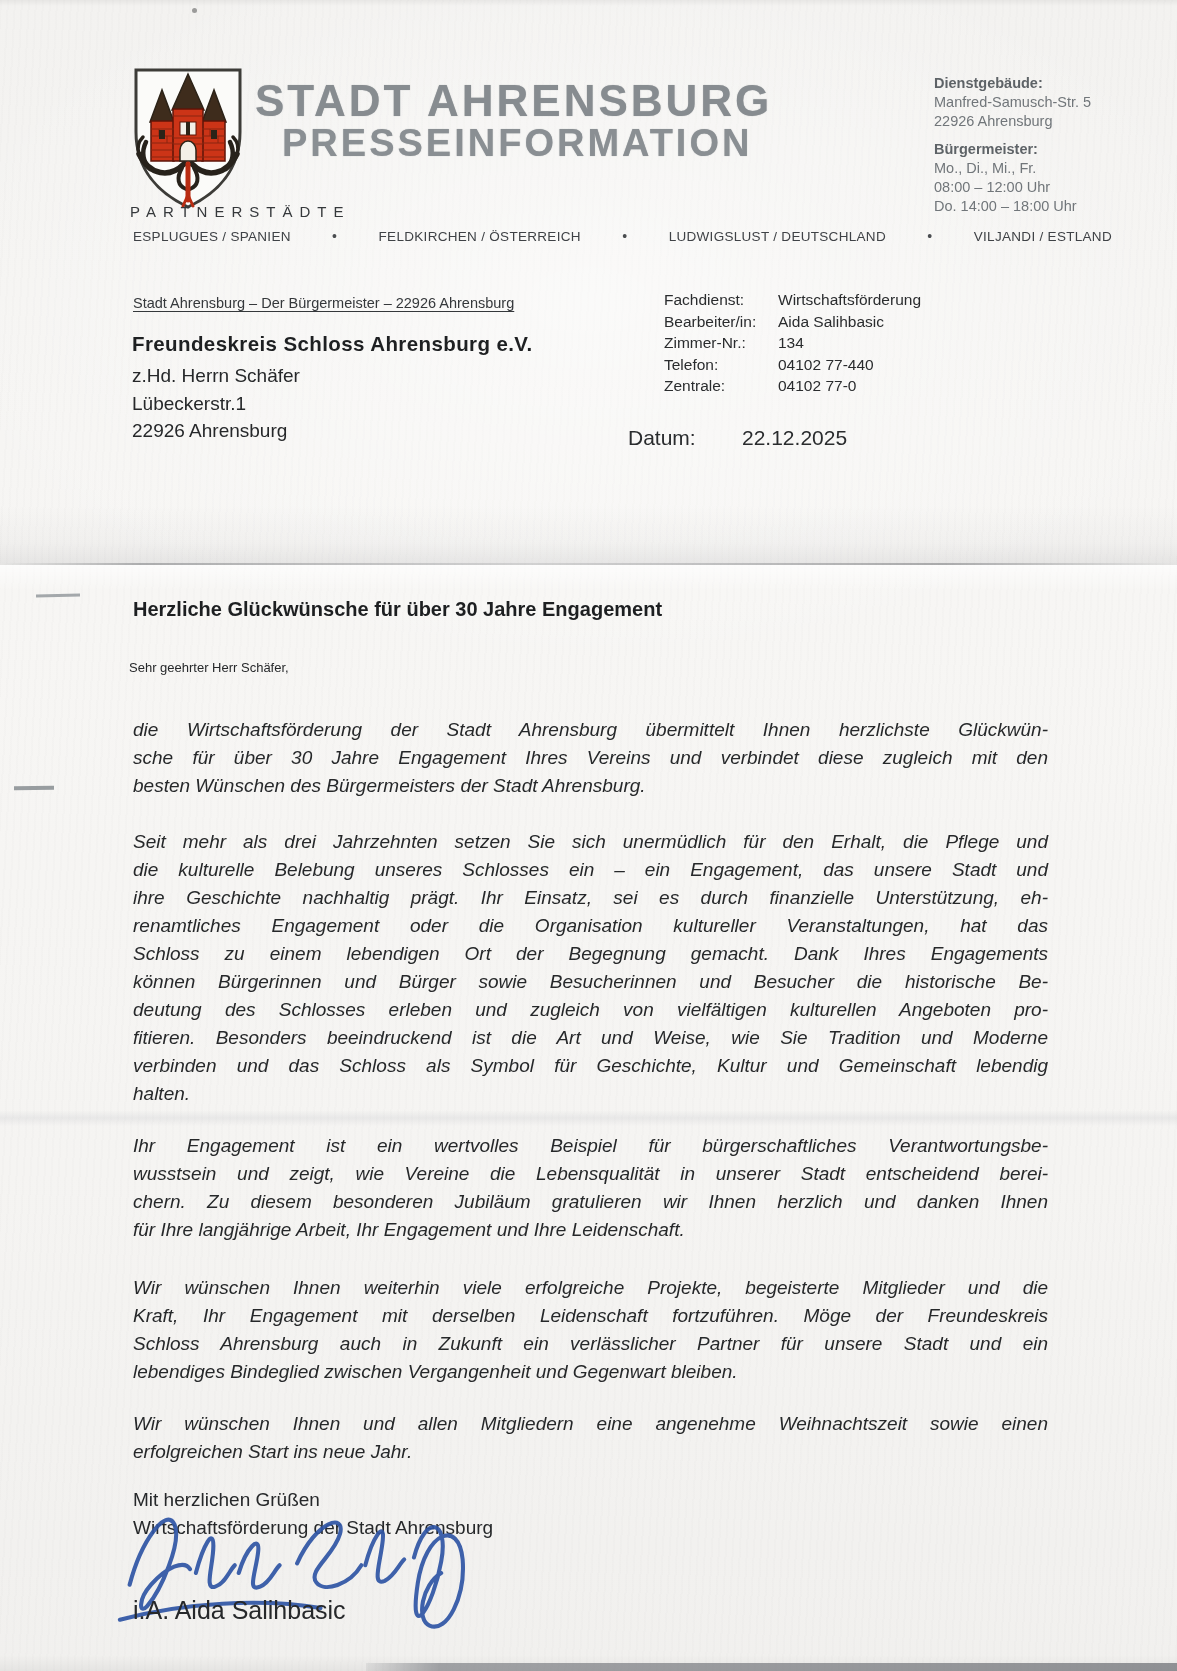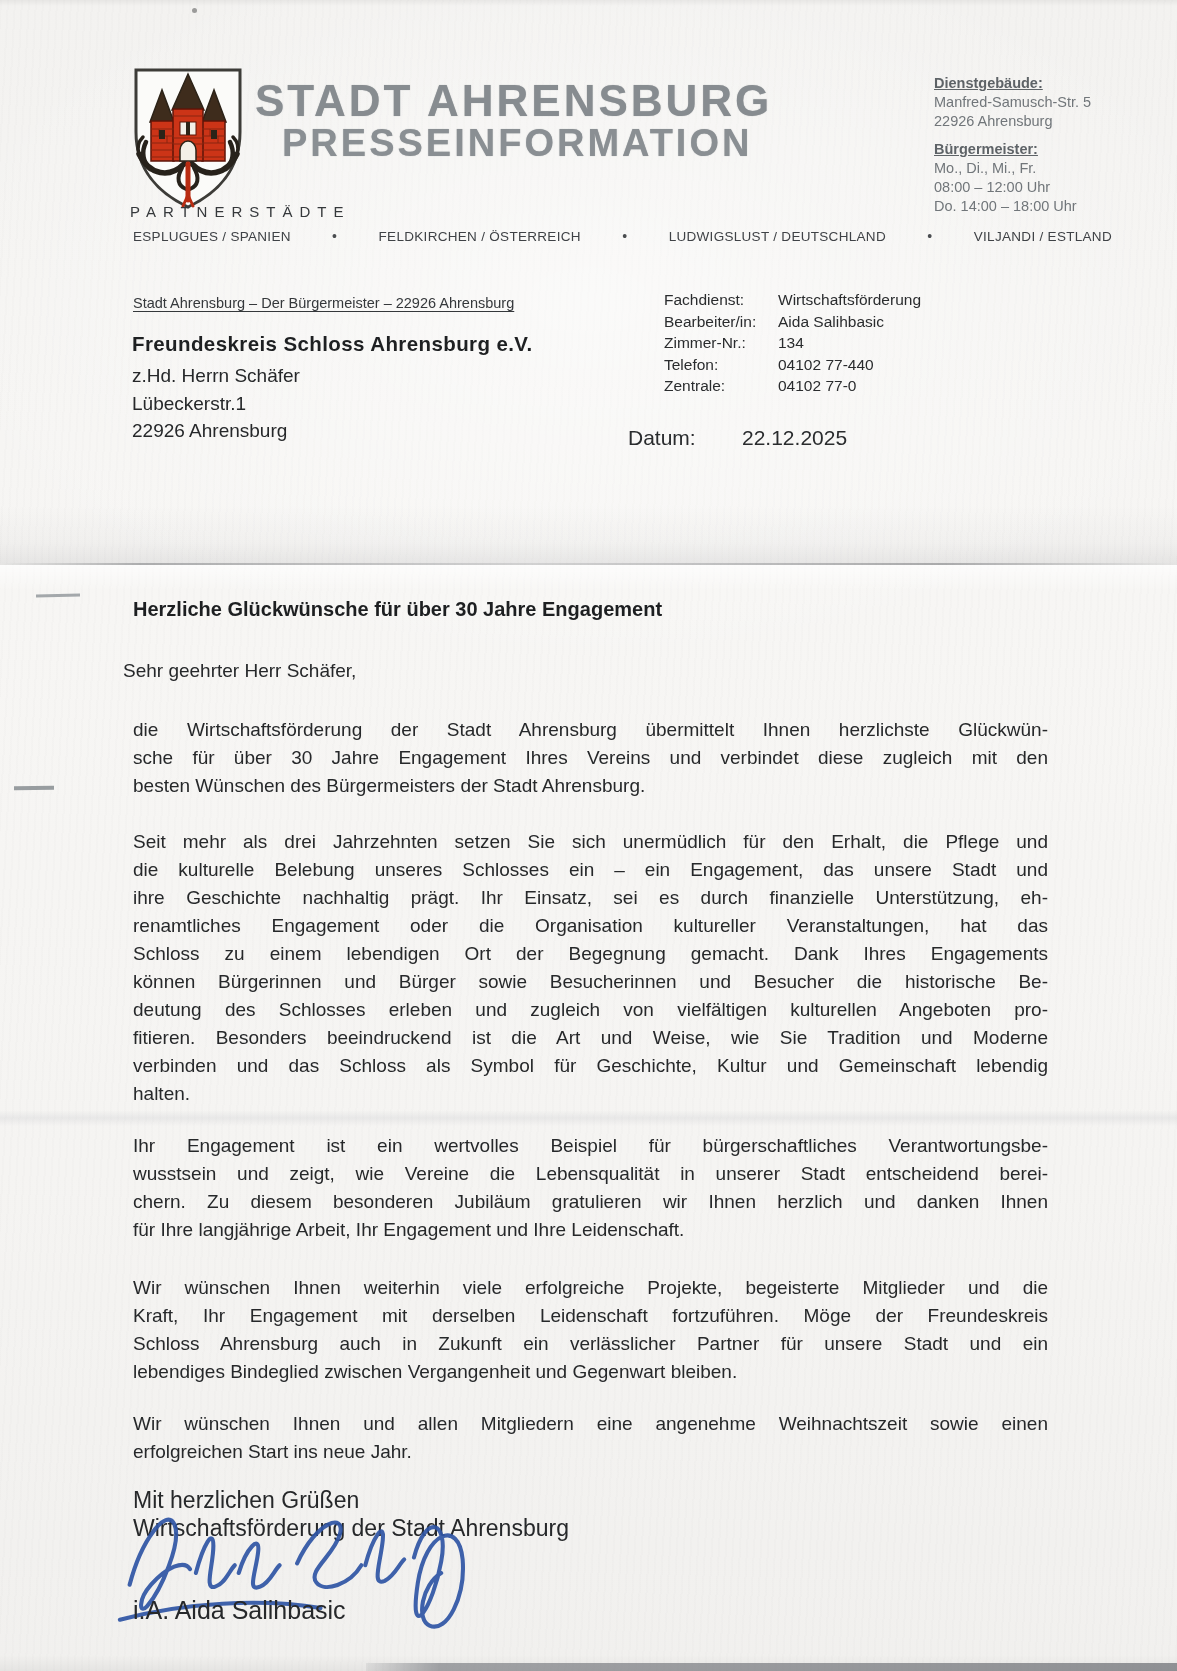--- a/index.html
+++ b/index.html
@@ -15,21 +15,21 @@
       radial-gradient(ellipse 950px 520px at 50% 18%, rgba(255,255,255,0.55), rgba(255,255,255,0) 72%),
       repeating-linear-gradient(93deg, rgba(120,120,126,0.018) 0 2px, rgba(255,255,255,0) 2px 7px),
       linear-gradient(180deg,#f3f2f0 0%,#f7f6f4 35%,#f5f4f2 70%,#f1f0ee 100%);
   }
   .abs{position:absolute;}
 
   
   .lh-title1{left:255px;top:76px;font-size:44px;font-weight:bold;letter-spacing:3px;color:#878c90;text-shadow:0 0 1px rgba(120,125,130,0.55);}
   .lh-title2{left:282px;top:122px;font-size:38px;font-weight:bold;letter-spacing:3px;color:#8a8f93;text-shadow:0 0 1px rgba(120,125,130,0.55);}
   .office{left:934px;top:74px;font-size:14.5px;line-height:19px;color:#71767a;}
-  .office .hd{font-weight:bold;color:#5e6367;text-decoration:underline;}
+  .office .hd{font-weight:bold;color:#5e6367;}
   .office .grp2{margin-top:9px;}
   .partner-hd{left:130px;top:203px;font-size:15px;letter-spacing:7px;color:#35383b;}
   .cities{left:133px;top:228px;width:979px;display:flex;justify-content:space-between;align-items:center;
           font-size:13.5px;letter-spacing:0.3px;color:#3f4246;white-space:nowrap;}
   .cities .dot{font-size:14px;color:#4a4d50;}
 
   
   .return-line{left:133px;top:295px;font-size:14.5px;color:#35383b;text-decoration:underline;text-underline-offset:3px;}
   .rcp-name{left:132px;top:332px;font-size:20.5px;font-weight:bold;letter-spacing:0.4px;color:#1e2022;}
   .rcp-lines{left:132px;top:362px;font-size:19px;line-height:27.5px;color:#26282a;}
@@ -50,26 +50,26 @@
   .dash1{left:36px;top:594px;width:44px;height:3px;background:#8f9599;opacity:.8;transform:rotate(-1.2deg);}
   .dash2{left:14px;top:786px;width:40px;height:4px;background:#878d91;opacity:.85;transform:rotate(-1deg);}
   .band2{left:0;top:1110px;width:100%;height:16px;background:linear-gradient(180deg,rgba(190,192,197,0.0),rgba(186,188,194,0.22),rgba(190,192,197,0.0));}
   .top-fade{left:0;top:0;width:100%;height:6px;background:linear-gradient(180deg,rgba(0,0,0,0.05),rgba(0,0,0,0));}
   .bottom-fade{left:0;bottom:0;width:100%;height:16px;background:linear-gradient(0deg,rgba(0,0,0,0.05),rgba(0,0,0,0));}
   .bottom-bar{left:366px;right:0;bottom:0;height:8px;
       background:linear-gradient(90deg,rgba(145,147,151,0.15),rgba(128,130,135,0.7) 9%,rgba(118,120,125,0.78));}
 
   
   .subject{left:133px;top:598px;font-size:20px;font-weight:bold;color:#1d1f21;text-align:right;}
-  .salutation{left:123px;top:660px;font-size:19px;color:#26282a;text-align:center;}
+  .salutation{left:129px;top:660px;font-size:13px;color:#26282a;text-align:center;}
   .para{left:133px;width:915px;font-size:19px;line-height:28px;color:#26282a;}
-  .para .pline{white-space:nowrap;text-align:justify;text-align-last:justify;}
+  .para .pline{white-space:nowrap;text-align:justify;text-align-last:justify;font-style:italic;}
   .para .pline:last-child{text-align-last:left;}
   .p1{top:716px;} .p2{top:828px;} .p3{top:1132px;} .p4{top:1274px;} .p5{top:1410px;}
-  .closing{left:133px;top:1486px;font-size:23px;line-height:28px;color:#26282a;}
+  .closing{left:133px;top:1486px;font-size:19px;line-height:28px;color:#26282a;}
   .signed-name{left:133px;top:1596px;font-size:25px;color:#26282a;}
   .sig-svg{left:116px;top:1438px;pointer-events:none;}
   .crest-svg{left:126px;top:66px;}
 </style>
 </head>
 <body>
 
 <div class="page">
 
   <div class="abs top-fade"></div>

